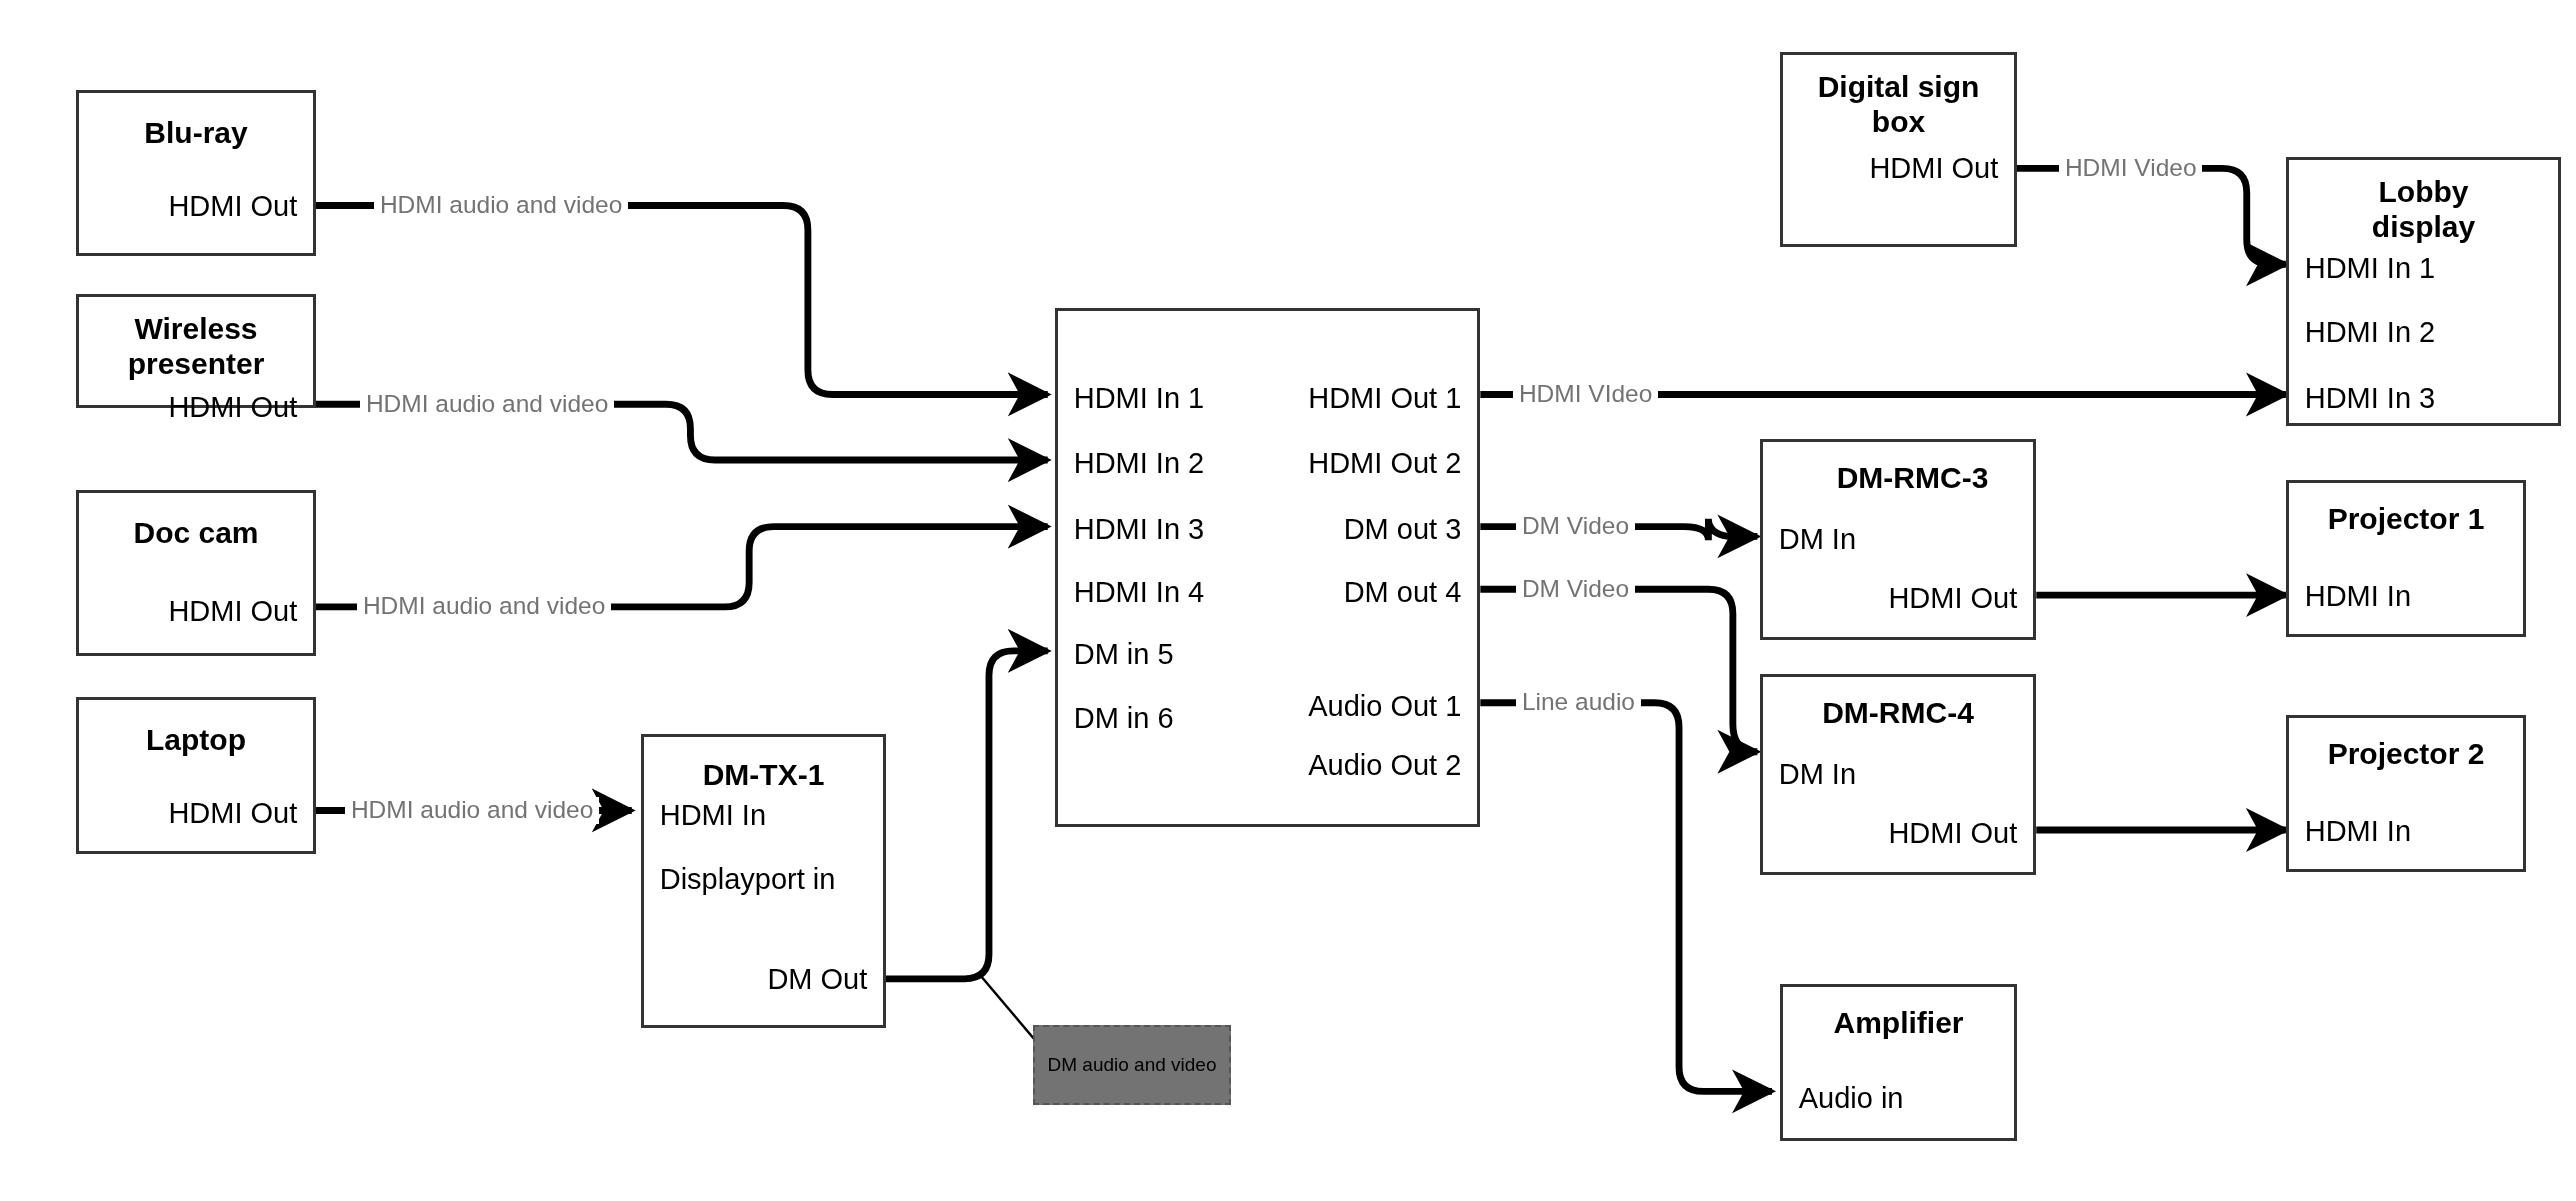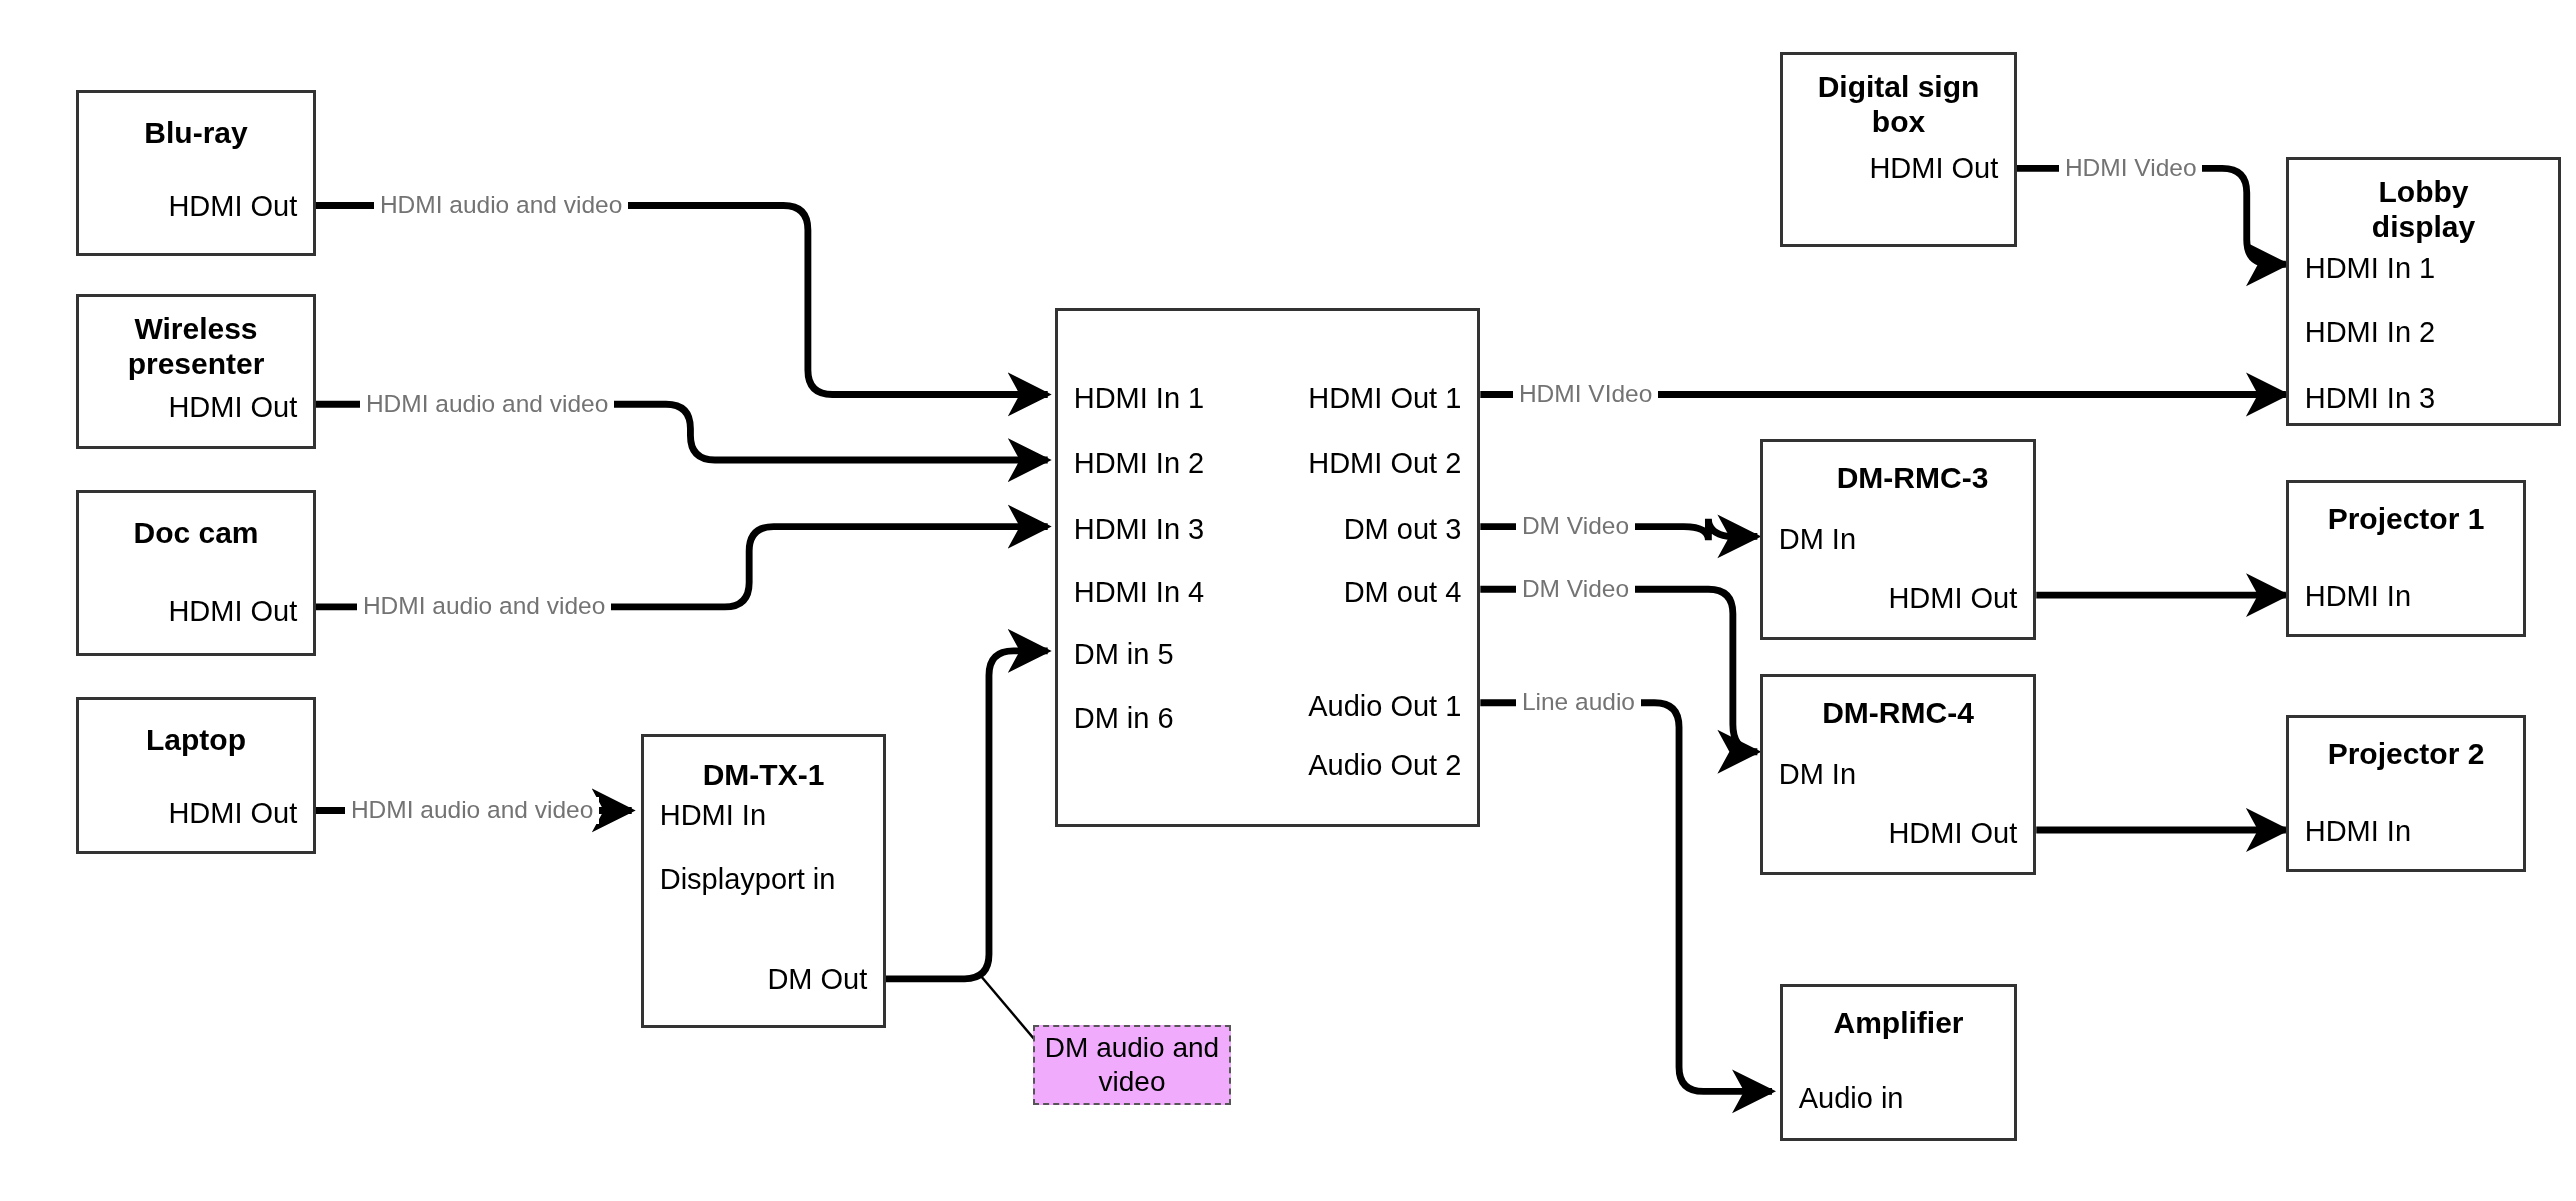--- a/index.html
+++ b/index.html
@@ -57,22 +57,22 @@
     white-space: nowrap;
     background: #ffffff;
     padding: 0 5.9px;
     z-index: 6;
     line-height: 1.1;
   }
   .note {
     position: absolute;
     box-sizing: border-box;
     border: 2.9px dashed #555555;
-    background: #f0abfc;
-    font-size: 28px;
+    background: #737373;
+    font-size: 19px;
     color: #000000;
     text-align: center;
     display: flex;
     align-items: center;
     justify-content: center;
     line-height: 1.2;
     z-index: 5;
   }
 </style>
 </head>
@@ -112,21 +112,21 @@
     <path d="M 2080 608 L 2335 608" stroke="#000" stroke-width="7" fill="none" marker-end="url(#arrow)"></path>
 
     <path d="M 2080 848 L 2335 848" stroke="#000" stroke-width="7" fill="none" marker-end="url(#arrow)"></path>
   </svg>
 
   <div class="node" style="left:76px; top:90px; width:240px; height:166px;">
     <div class="node-title" style="top:21.5px;">Blu-ray</div>
     <div class="port right" style="right:15.7px; top:98px;">HDMI Out</div>
   </div>
 
-  <div class="node" style="left:76px; top:294px; width:240px; height:155px;">
+  <div class="node" style="left:76px; top:294px; width:240px; height:114px;">
     <div class="node-title" style="top:13.7px;">Wireless</div>
     <div class="node-title" style="top:49px;">presenter</div>
     <div class="port right" style="right:15.7px; top:95px;">HDMI Out</div>
   </div>
 
   <div class="node" style="left:76px; top:490px; width:240px; height:166px;">
     <div class="node-title" style="top:21.5px;">Doc cam</div>
     <div class="port right" style="right:15.7px; top:103px;">HDMI Out</div>
   </div>
 

